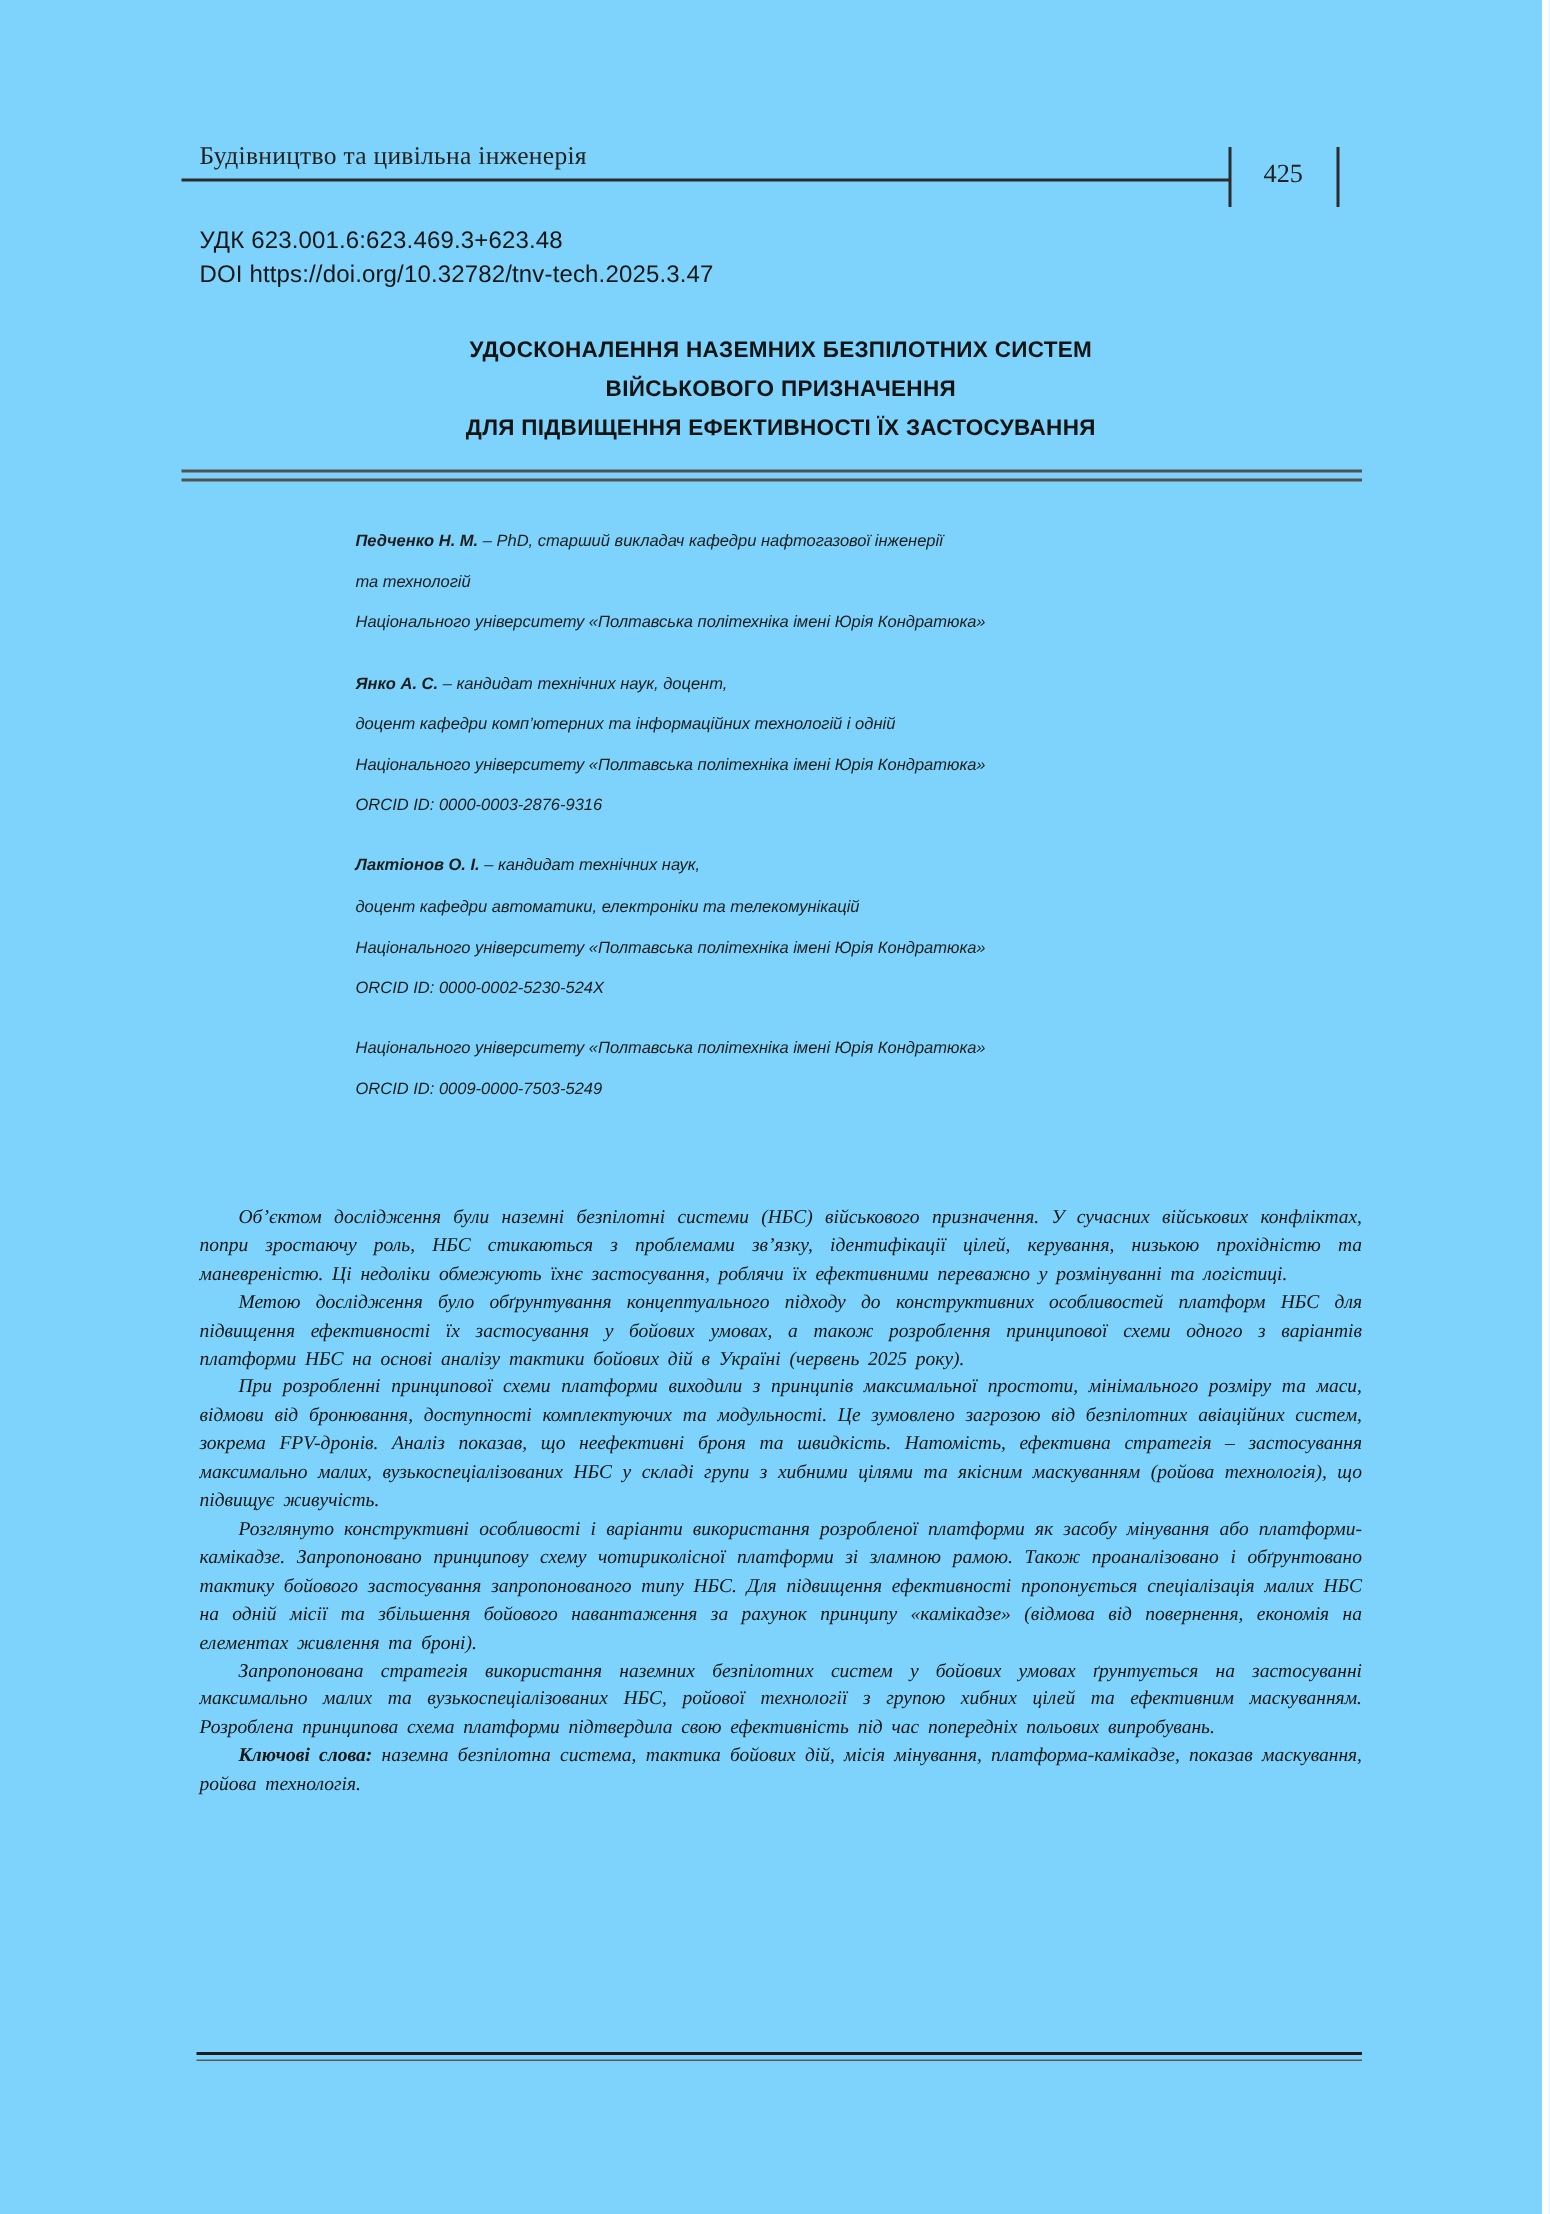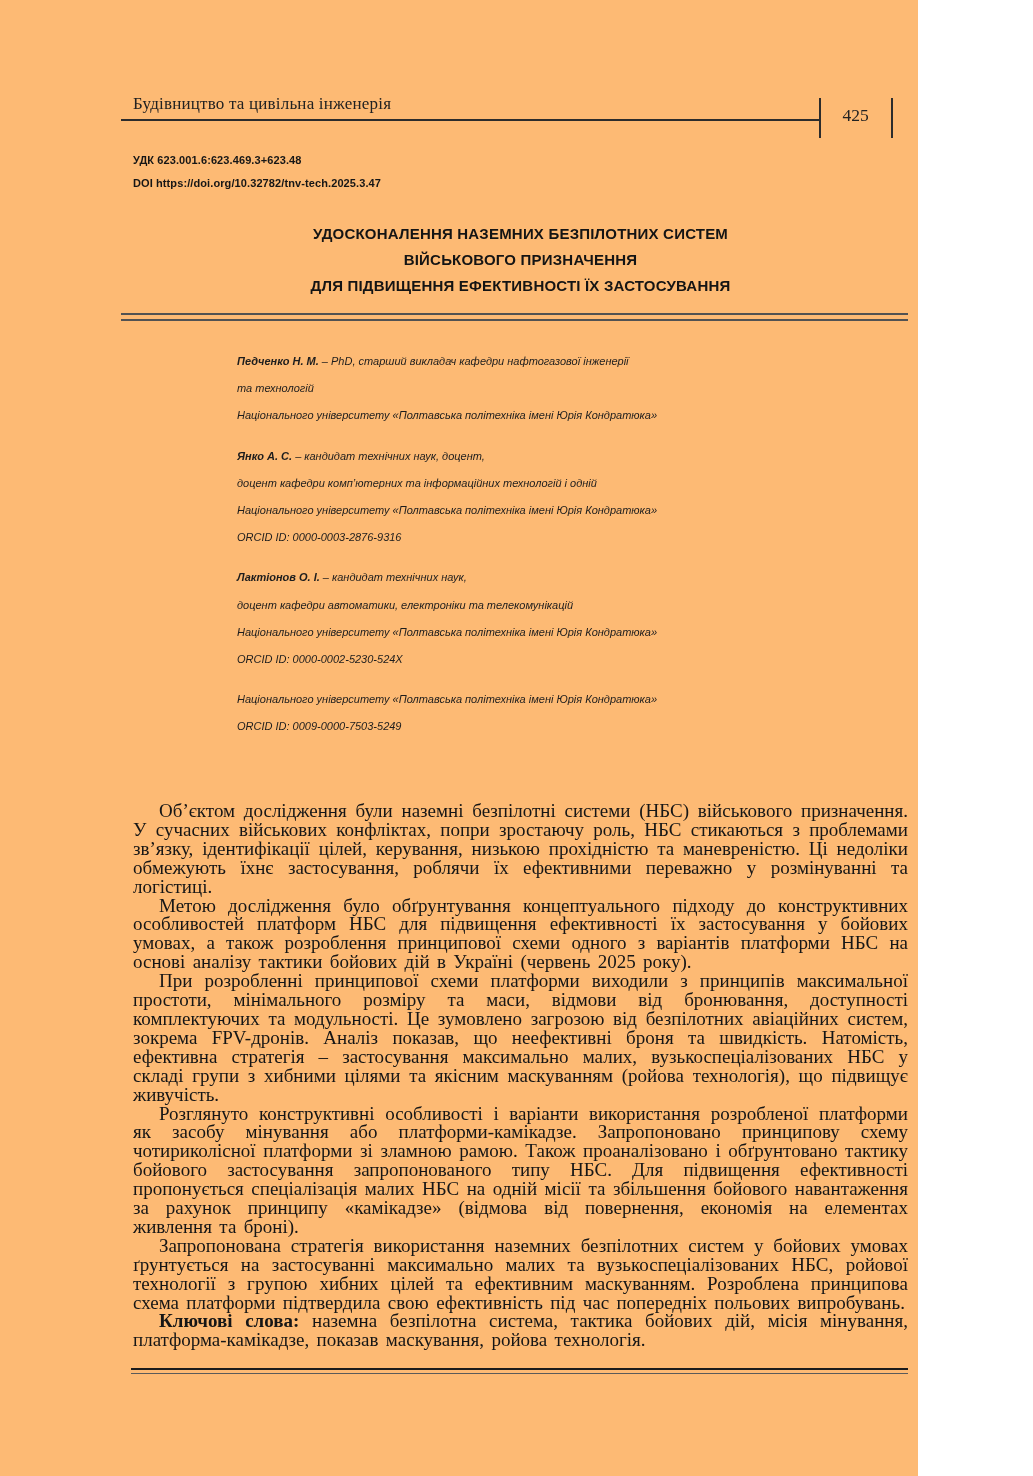--- a/index.html
+++ b/index.html
@@ -1,20 +1,20 @@
 <!DOCTYPE html>
 <html><head>
 <meta charset="utf-8">
 <style>
   html, body { margin: 0; padding: 0; background: #ffffff; }
   .page {
     position: relative;
-    width: 918px;
+    width: 1028px;
     height: 1476px;
-    background: #fdba74;
+    background: #7dd3fc;
     color: #1b1b1b;
     font-family: "Liberation Serif", serif;
     overflow: hidden;
   }
 
   
   .running-title {
     position: absolute;
     left: 133px; top: 93px;
     font: 17px/22px "Liberation Serif", serif;
@@ -40,22 +40,22 @@
     text-align: center;
     font: 17.5px "Liberation Serif", serif;
     color: #222;
   }
 
   
   .meta {
     position: absolute;
     left: 133px; top: 149px;
     font-family: "Liberation Sans", sans-serif;
-    font-weight: bold;
-    font-size: 11px;
+    font-weight: normal;
+    font-size: 16px;
     line-height: 23px;
     color: #161616;
     letter-spacing: 0.1px;
   }
 
   
   .article-title {
     position: absolute;
     left: 133px; top: 221px; width: 775px;
     text-align: center;
@@ -87,21 +87,22 @@
     color: #1d1d1d;
   }
   .author { margin-bottom: 13px; }
   .a-name { font-weight: bold; }
 
   
   .abstract {
     position: absolute;
     left: 133px; top: 802px; width: 775px;
     font-family: "Liberation Serif", serif;
-    font-size: 19px;
+    font-style: italic;
+    font-size: 13px;
     line-height: 18.9px;
     color: #161616;
     text-align: justify;
     word-spacing: 2.6px;
   }
   .abstract .para { text-indent: 26px; }
   .kw-label { font-weight: bold; }
 
   
   .footer-rule {

